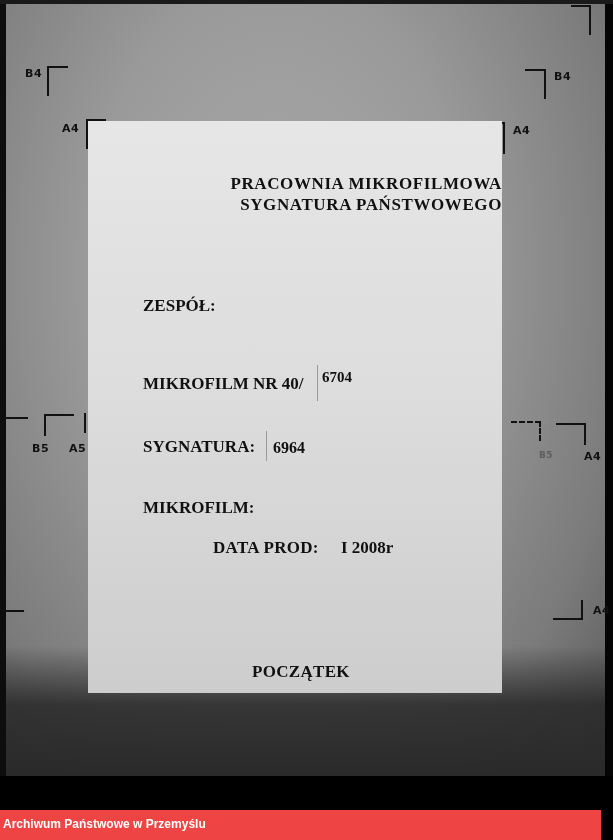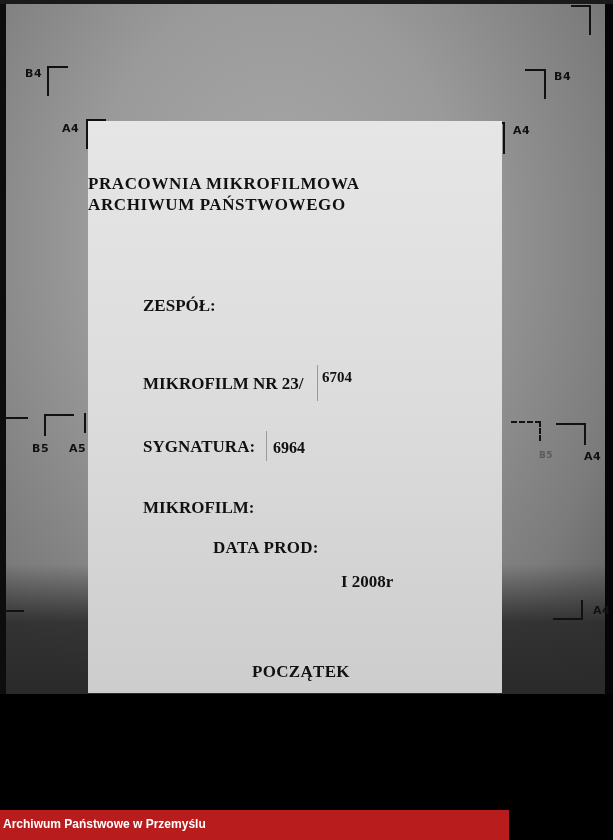--- a/index.html
+++ b/index.html
@@ -1,21 +1,21 @@
 <!DOCTYPE html>
 <html><head>
 <meta charset="utf-8">
 <style>
   html, body { margin: 0; padding: 0; }
   body {
     width: 613px; height: 840px; background: #000; position: relative; overflow: hidden;
     font-family: "Liberation Serif", serif;
   }
   .frame {
-    position: absolute; left: 0; top: 0; width: 613px; height: 694px;
+    position: absolute; left: 0; top: 0; width: 613px; height: 776px;
     background:
       radial-gradient(ellipse at 45% 35%, #a9a9a9 0%, #9a9a9a 40%, #7b7b7b 75%, #555 100%);
     overflow: hidden;
   }
   .frame::before {
     content: ""; position: absolute; left: 0; right: 0; bottom: 0; height: 130px;
     background: linear-gradient(to bottom, rgba(40,40,40,0) 0%, rgba(40,40,40,0.85) 45%, #2a2a2a 100%);
   }
   .edge-left { position: absolute; left: 0; top: 0; width: 6px; height: 810px; background: #0d0d0d; }
   .edge-right { position: absolute; right: 0; top: 0; width: 8px; height: 810px; background: #050505; }
@@ -26,29 +26,29 @@
     position: absolute; font-family: "DejaVu Sans", sans-serif; font-weight: bold;
     font-size: 11px; color: #111; letter-spacing: 0.5px;
   }
 
   .paper {
     position: absolute; left: 88px; top: 121px; width: 414px; height: 572px;
     background: linear-gradient(to bottom, #e6e6e6 0%, #dcdcdc 50%, #cdcdcd 100%);
   }
   .paper .t { position: absolute; color: #111; font-weight: bold; white-space: nowrap; }
   .heading {
-    position: absolute; left: 0; width: 414px; top: 52px; text-align: left;
+    position: absolute; left: 0; width: 414px; top: 52px; text-align: right;
     font-size: 17px; line-height: 21px; font-weight: bold; color: #111; letter-spacing: 0.6px;
   }
   .lab { font-size: 17px; }
   .val { font-size: 15px; }
   .divider { position: absolute; width: 1px; background: #9a9a9a; }
 
   .caption {
-    position: absolute; left: 0; top: 810px; width: 509px; height: 30px; background: #b91c1c;
+    position: absolute; left: 0; top: 810px; width: 601px; height: 30px; background: #ef4444;
   }
   .caption span {
     position: absolute; left: 3px; top: 7px; color: #fff;
     font-family: "Liberation Sans", sans-serif; font-size: 12px; font-weight: bold;
   }
 </style>
 </head>
 <body>
 
 <div class="frame">
@@ -79,37 +79,37 @@
   <div class="lbl" style="left:539px; top:450px; opacity:0.35; font-size:9px;">B5</div>
   <div class="lbl" style="left:584px; top:450px;">A4</div>
 
   <div class="mark" style="left:4px; top:610px; width:20px; height:0; border-top-width:2px;"></div>
   <div class="mark" style="left:553px; top:600px; width:28px; height:18px; border-bottom-width:2px; border-right-width:2px;"></div>
   <div class="lbl" style="left:593px; top:604px;">A4</div>
 
   <div class="paper">
     <div class="heading">
       <div>PRACOWNIA  MIKROFILMOWA</div>
-      <div>ARCHIWUM  PAŃSTWOWEGO</div>
+      <div>SYGNATURA  PAŃSTWOWEGO</div>
     </div>
 
     <div class="t lab" style="left:55px; top:175px;">ZESPÓŁ:</div>
 
-    <div class="t lab" style="left:55px; top:253px;">MIKROFILM NR 23/</div>
+    <div class="t lab" style="left:55px; top:253px;">MIKROFILM NR 40/</div>
     <div class="divider" style="left:229px; top:244px; height:36px;"></div>
     <div class="t val" style="left:234px; top:248px;">6704</div>
 
     <div class="t lab" style="left:55px; top:316px;">SYGNATURA:</div>
     <div class="divider" style="left:178px; top:310px; height:30px;"></div>
     <div class="t val" style="left:185px; top:318px; font-size:16px;">6964</div>
 
     <div class="t lab" style="left:55px; top:377px;">MIKROFILM:</div>
 
     <div class="t lab" style="left:125px; top:417px; letter-spacing:0.3px;">DATA  PROD:</div>
-    <div class="t lab" style="left:253px; top:417px;margin-top:34px;">I 2008r</div>
+    <div class="t lab" style="left:253px; top:417px;">I 2008r</div>
 
     <div class="t lab" style="left:164px; top:497px; letter-spacing:0.3px;margin-top:44px;">POCZĄTEK</div>
   </div>
 </div>
 
 <div class="caption">
   <span>Archiwum Państwowe w Przemyślu</span>
 </div>
 
 </body></html>

